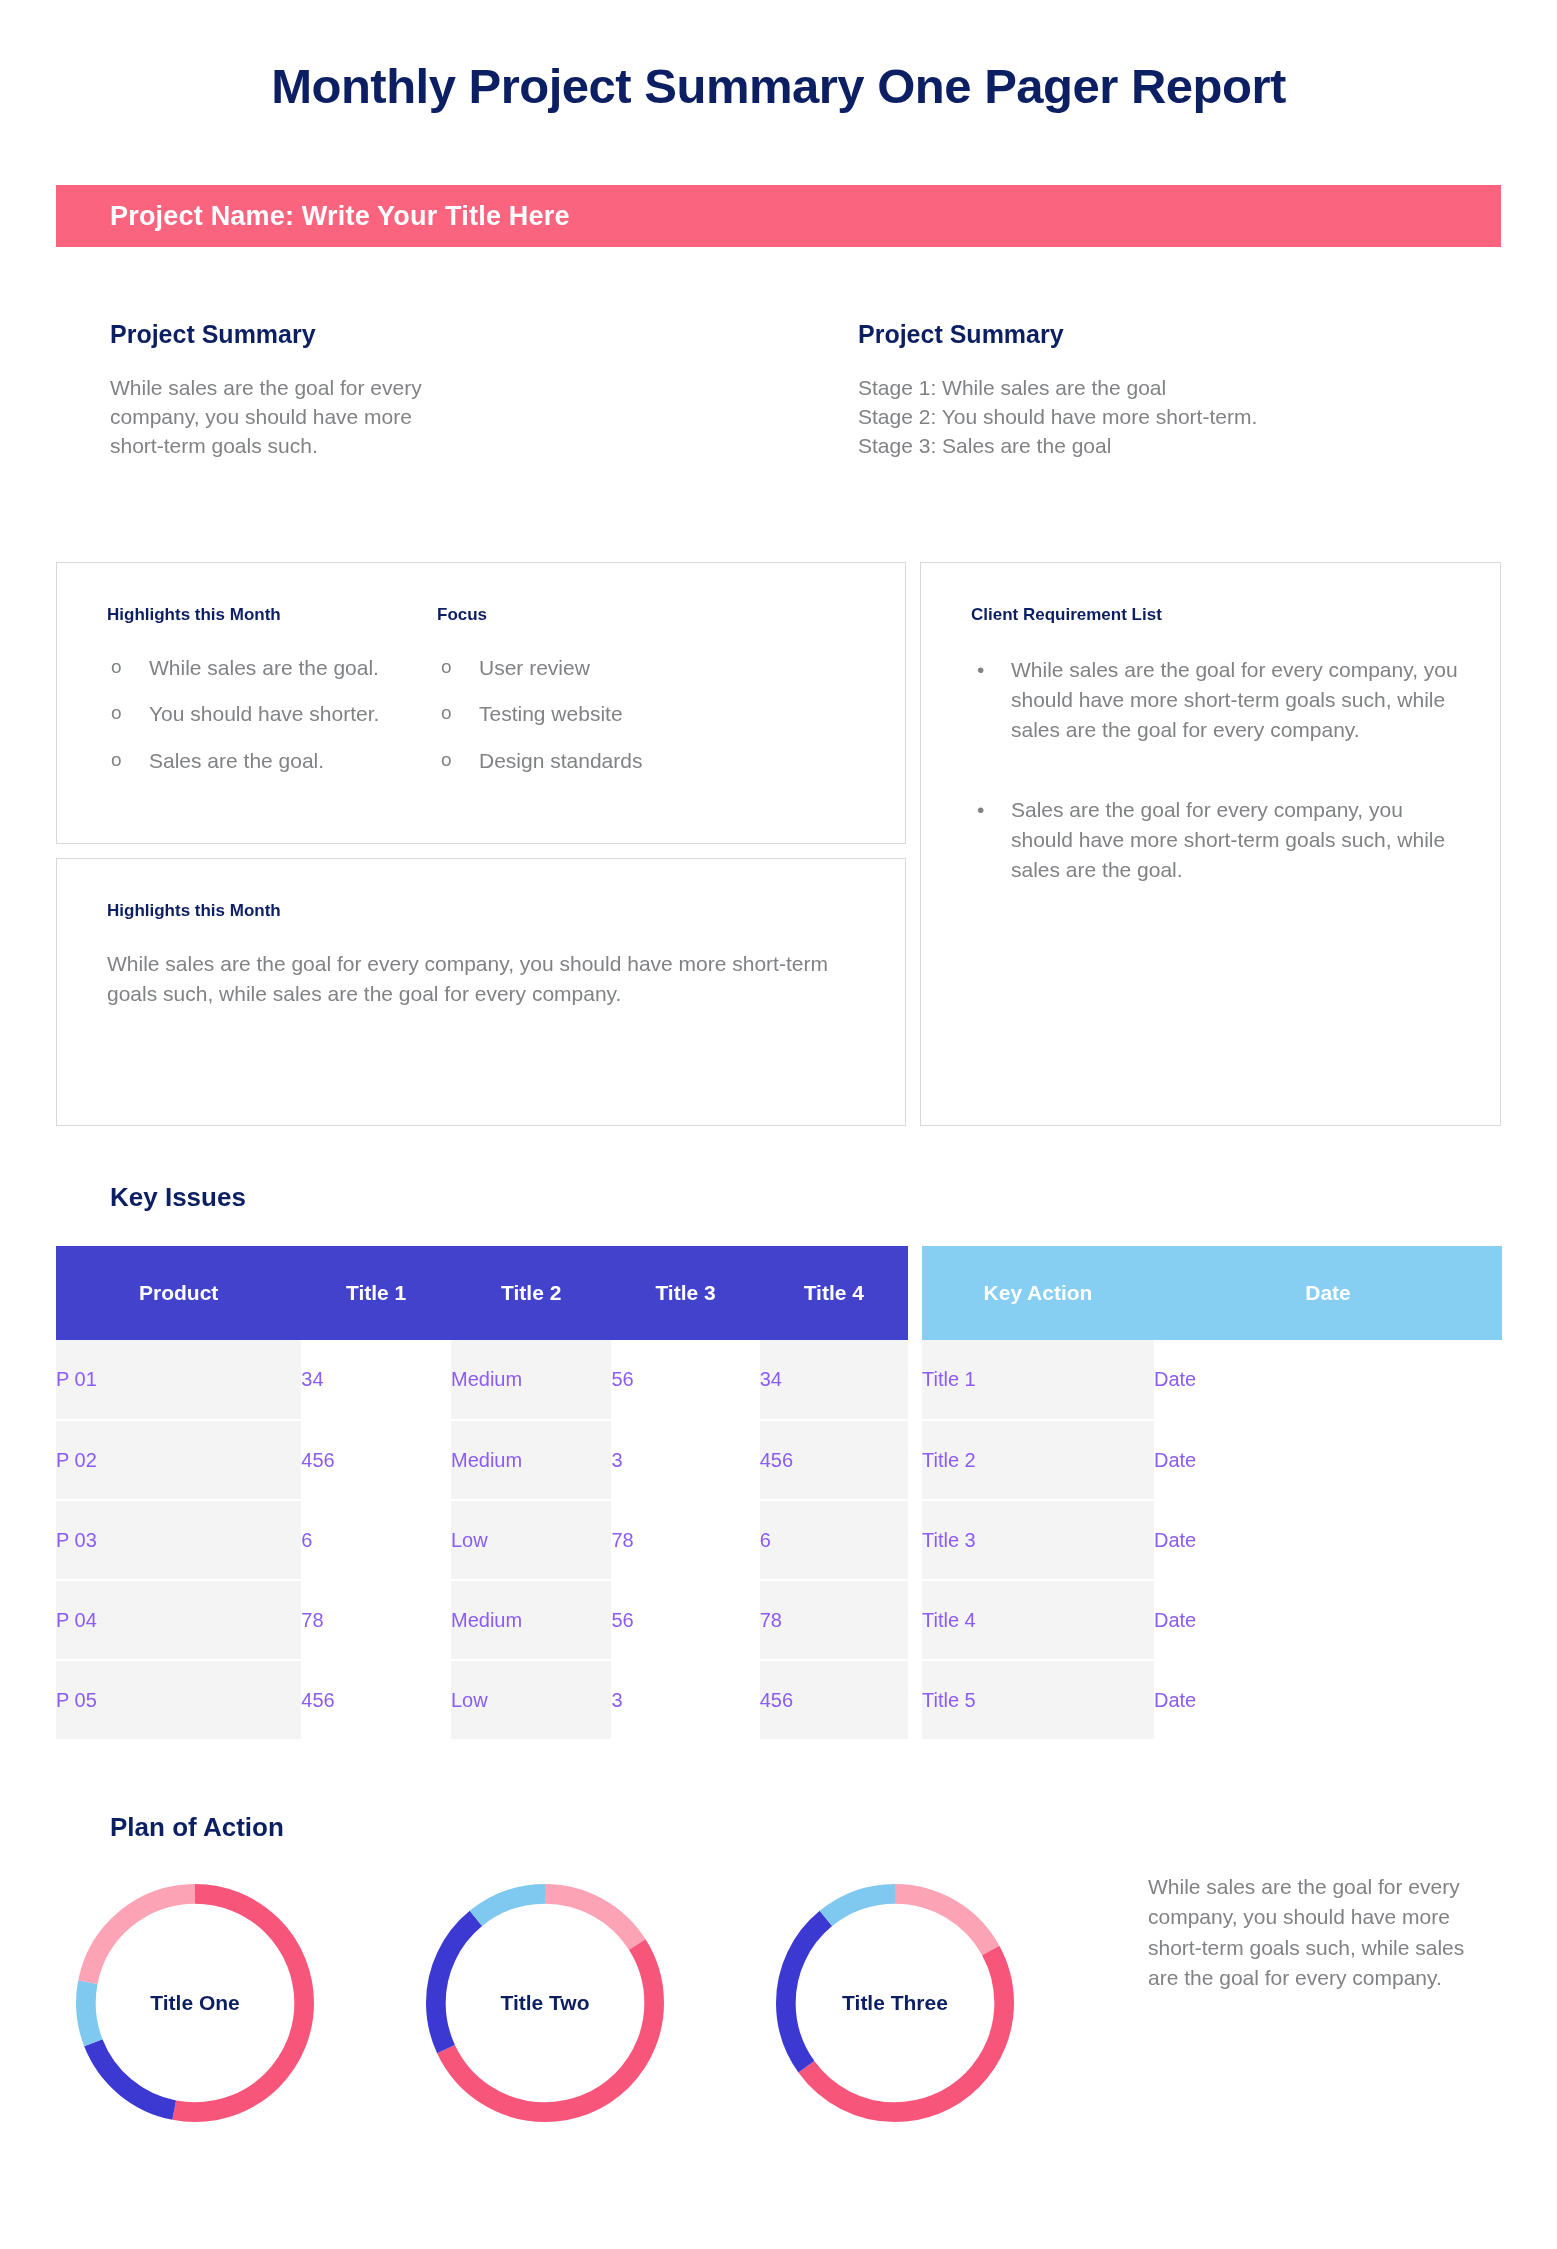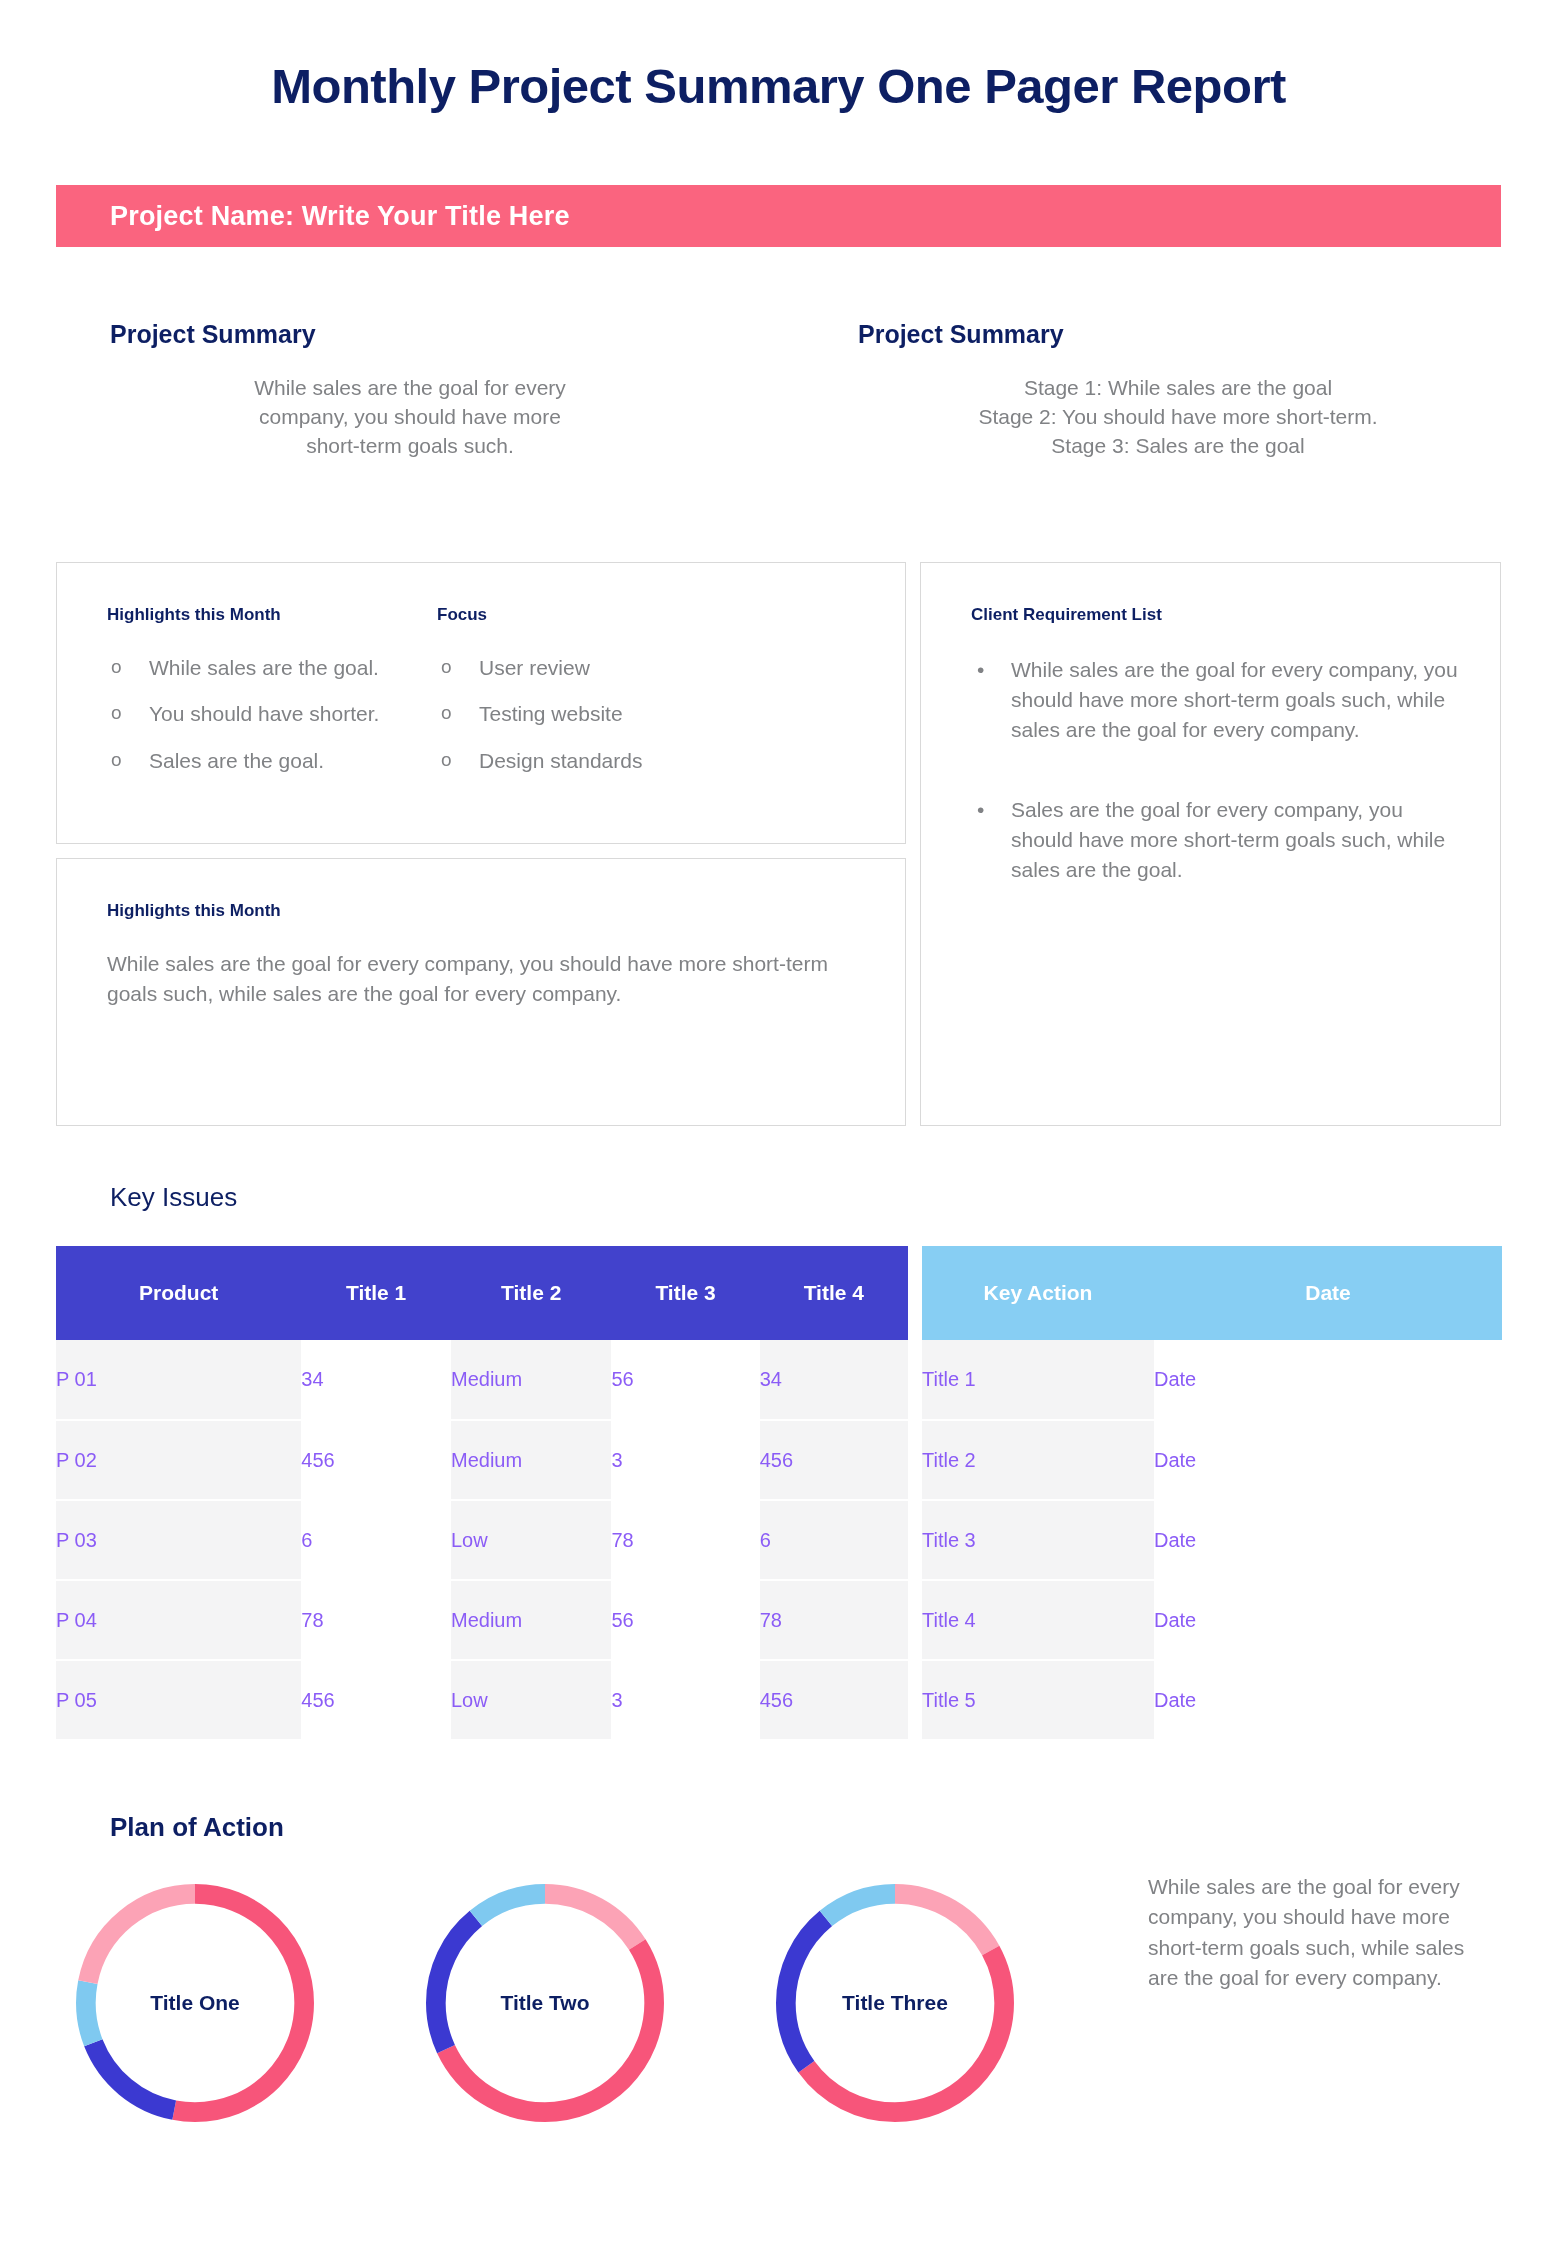--- a/index.html
+++ b/index.html
@@ -58,21 +58,21 @@
     font-size: 25px;
     font-weight: bold;
     color: #0d1f63;
     margin-bottom: 25px;
   }
   .sec-body {
     font-size: 21px;
     line-height: 1.38;
     color: #808285;
   }
-  .sec-body .ln { display: block; text-align: center; }
+  .sec-body .ln { display: block; }
 
   
   .panel {
     position: absolute;
     border: 1px solid #d9d9d9;
     background: #ffffff;
   }
   .panel-hl-focus { left: 56px; top: 562px;  width: 850px; height: 282px; }
   .panel-hl-two   { left: 56px; top: 858px;  width: 850px; height: 268px; }
   .panel-client   { left: 920px; top: 562px; width: 581px; height: 564px; }
@@ -126,21 +126,21 @@
     font-size: 21px;
     line-height: 1.42;
     color: #808285;
   }
 
   
   .key-issues-head {
     position: absolute;
     left: 110px; top: 1182px;
     font-size: 26px;
-    font-weight: normal;
+    font-weight: bold;
     color: #0d1f63;
   }
 
   .tbl-left {
     position: absolute;
     left: 56px; top: 1246px;
     width: 852px;
     border-collapse: collapse;
     table-layout: fixed;
   }

